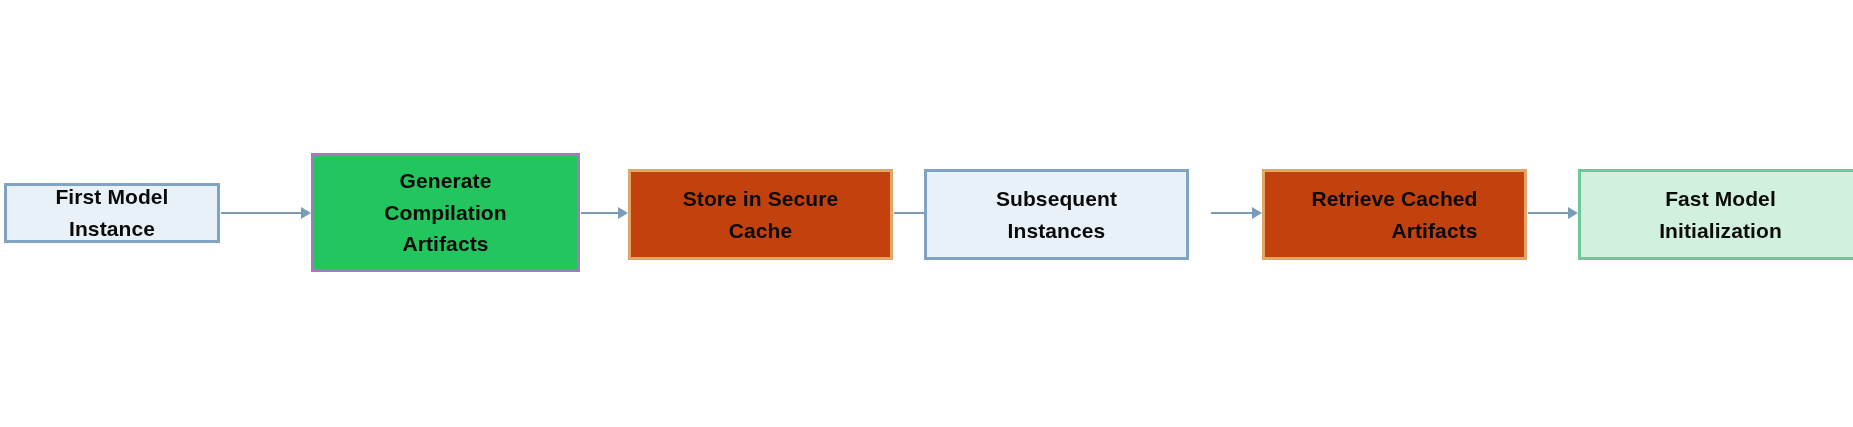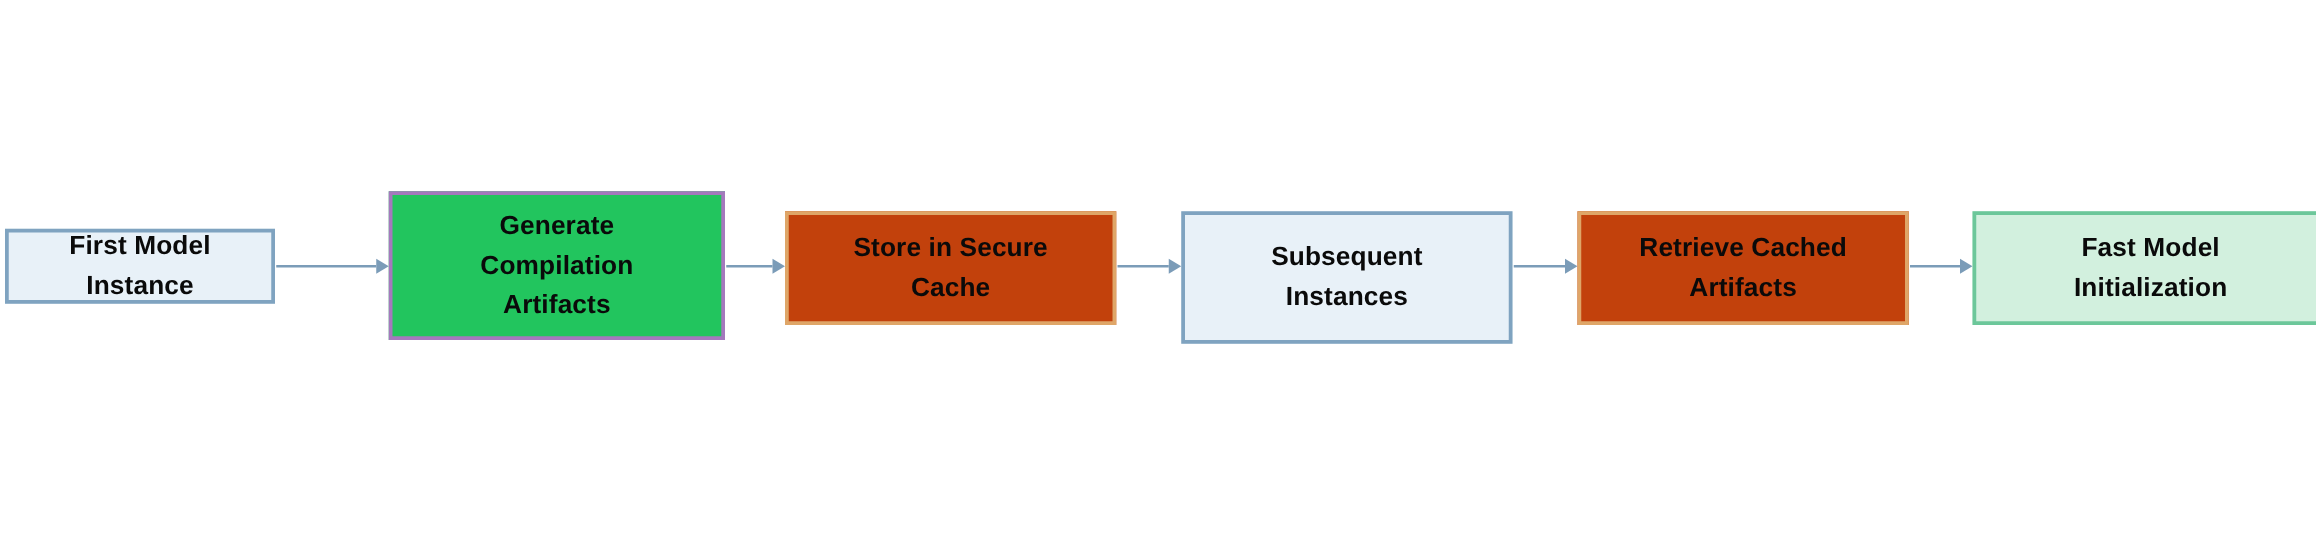--- a/index.html
+++ b/index.html
@@ -84,26 +84,26 @@
     <span class="node-label">Generate
 Compilation
 Artifacts</span>
   </div>
 
   <div class="node fill-orange" style="left:628px; top:169px; width:265px; height:91px;">
     <span class="node-label">Store in Secure
 Cache</span>
   </div>
 
-  <div class="node fill-blue" style="left:945px; top:169px; width:265px; height:106px;">
+  <div class="node fill-blue" style="left:924px; top:169px; width:265px; height:91px;">
     <span class="node-label">Subsequent
 Instances</span>
   </div>
 
-  <div class="node fill-orange" style="left:1262px; top:169px; width:265px; height:91px;">
+  <div class="node fill-orange" style="left:1262px; top:169px; width:265px; height:91px;text-align:right;">
     <span class="node-label">Retrieve Cached
 Artifacts</span>
   </div>
 
   <div class="node fill-green" style="left:1578px; top:169px; width:285px; height:91px;">
     <span class="node-label">Fast Model
 Initialization</span>
   </div>
 
 </div>

